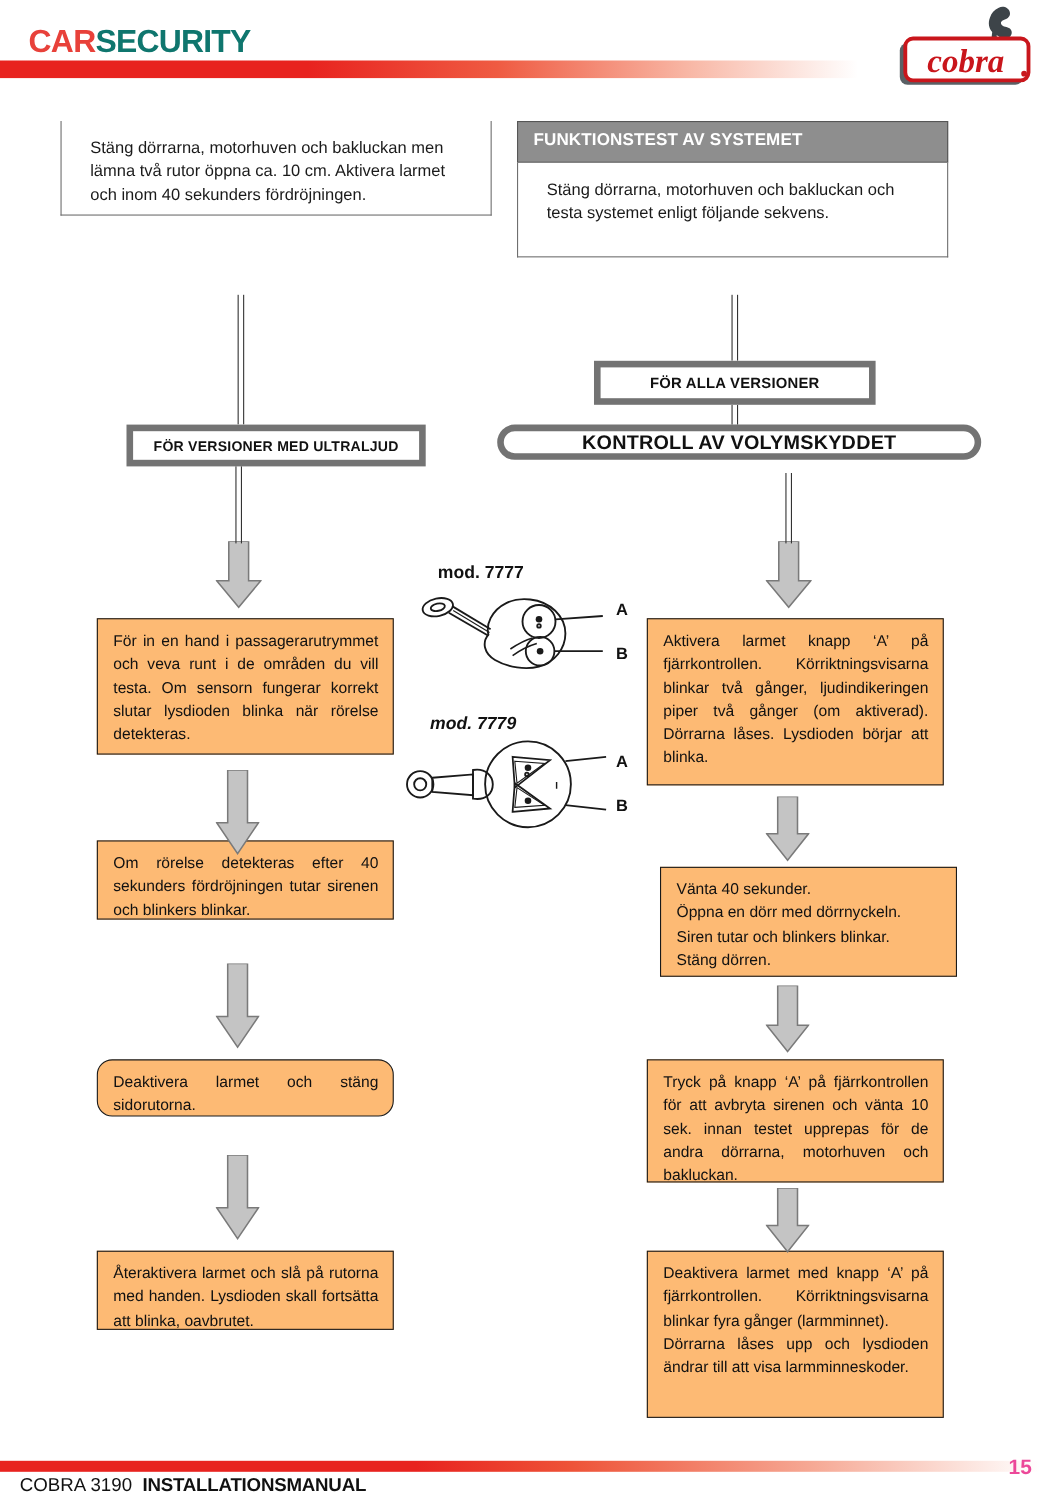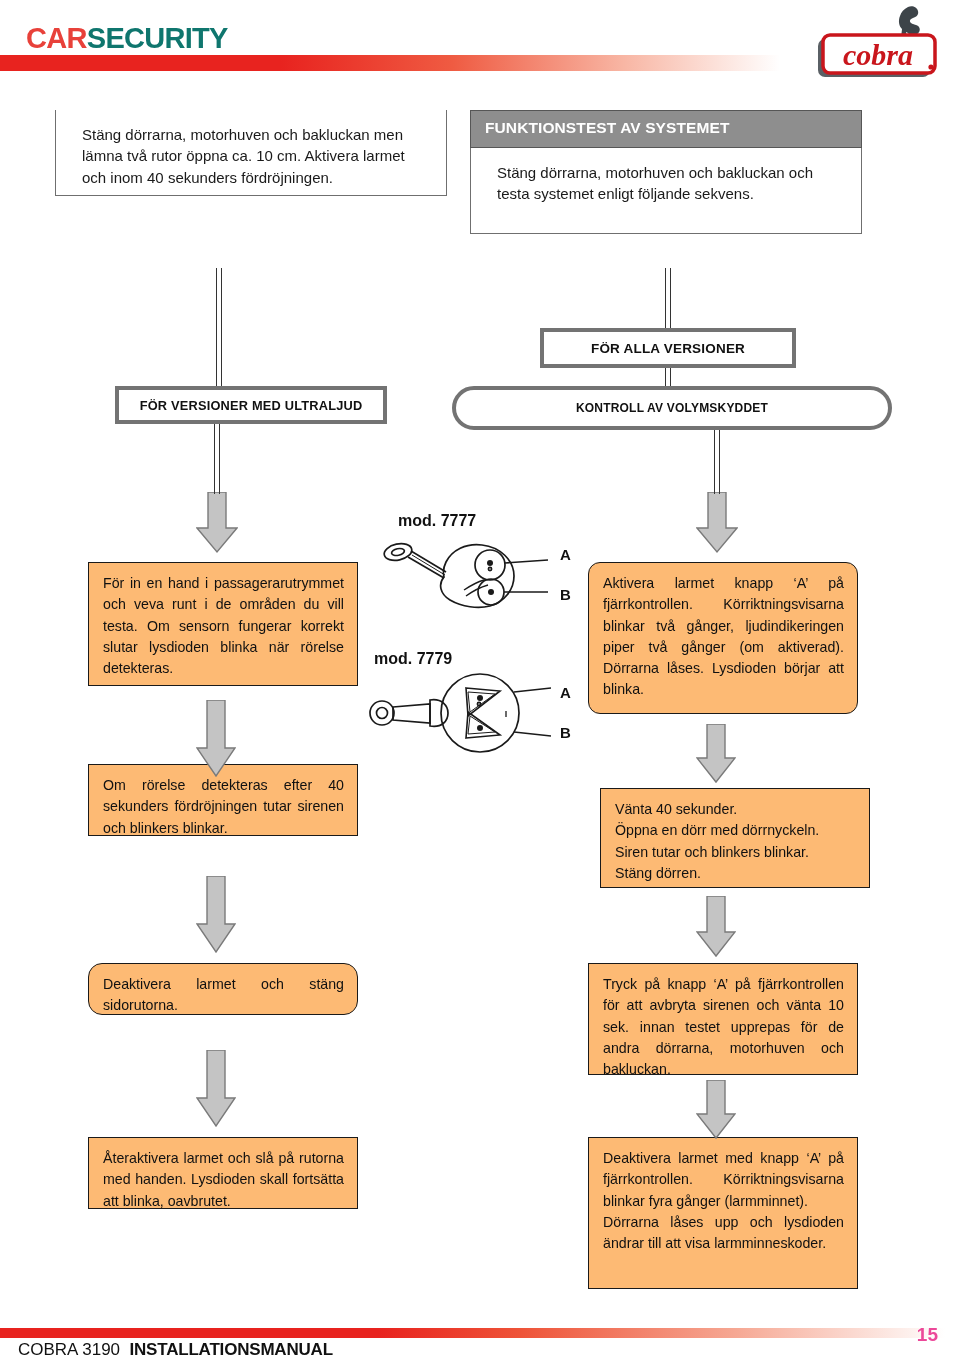--- a/index.html
+++ b/index.html
@@ -43,58 +43,58 @@
     padding: 14px 16px 16px 26px;
   }
 
   #panel-left  { left: 55px;  top: 110px; width: 392px; }
   #panel-right { left: 470px; top: 110px; width: 392px; }
   #panel-left .panel-body  { height: 86px; }
   #panel-right .panel-body { height: 86px; }
 
   
   .lbl-box {
-    position: absolute; border: 4px solid #737373; background: #fff;
+    position: absolute; border: 6px solid #737373; background: #fff;
     font-size: 13.5px; font-weight: bold; color: #111;
     display: flex; align-items: center; justify-content: center;
     text-align: center; letter-spacing: 0.2px;
   }
   #box-alla     { left: 540px; top: 328px; width: 256px; height: 40px; }
   #box-ultra    { left: 115px; top: 386px; width: 272px; height: 38px; font-size: 12.8px; }
-  #box-kontroll { left: 452px; top: 386px; width: 440px; height: 44px; border-radius: 22px; font-size: 12px; }
+  #box-kontroll { left: 452px; top: 386px; width: 440px; height: 32px; border-radius: 22px; font-size: 18px; }
 
   
   .flow-box {
     position: absolute; border: 1.5px solid #1a1a1a; background: #fdba74;
     font-size: 14.2px; color: #111; line-height: 1.5;
     padding: 10px 13px 10px 14px;
   }
   .justify { text-align: justify; }
   #fb-l1 { left: 88px;  top: 562px;  width: 270px; height: 124px; }
   #fb-l2 { left: 88px;  top: 764px;  width: 270px; height: 72px;  }
   #fb-l3 { left: 88px;  top: 963px;  width: 270px; height: 52px; border-radius: 14px;  }
   #fb-l4 { left: 88px;  top: 1137px; width: 270px; height: 72px;  }
-  #fb-r1 { left: 588px; top: 562px;  width: 270px; height: 152px; border-radius: 12px; }
+  #fb-r1 { left: 588px; top: 562px;  width: 270px; height: 152px; }
   #fb-r2 { left: 560px; top: 788px;  width: 270px; height: 100px; margin-left: 40px; }
   #fb-r3 { left: 588px; top: 963px;  width: 270px; height: 112px; }
   #fb-r4 { left: 588px; top: 1137px; width: 270px; height: 152px; }
 
   
   .arrow { position: absolute; }
   .conn-line {
     position: absolute; border-left: 1px solid #333; border-right: 1px solid #333;
     width: 6px;
   }
 
   
   .mod-label {
     position: absolute; font-size: 16px; font-weight: bold; color: #111;
   }
   #mod7777 { left: 398px; top: 512px; }
-  #mod7779 { left: 374px; top: 650px; }
+  #mod7779 { left: 391px; top: 650px; font-style: italic; }
   .ab-label {
     position: absolute; font-size: 15px; font-weight: bold; color: #111;
   }
   #ab-1a { left: 560px; top: 546px; }
   #ab-1b { left: 560px; top: 586px; }
   #ab-2a { left: 560px; top: 684px; }
   #ab-2b { left: 560px; top: 724px; }
 
   
   #footer-bar {

